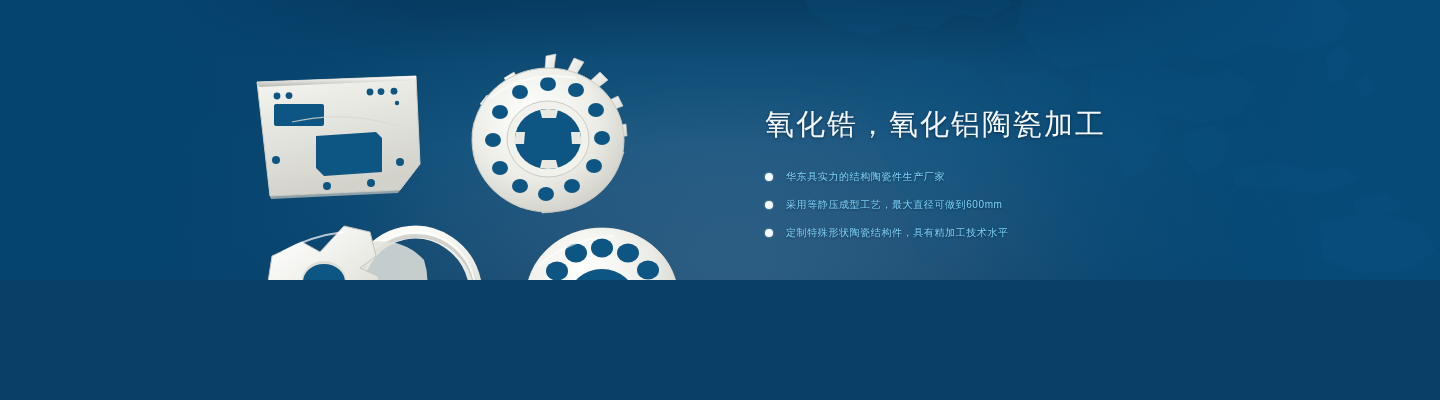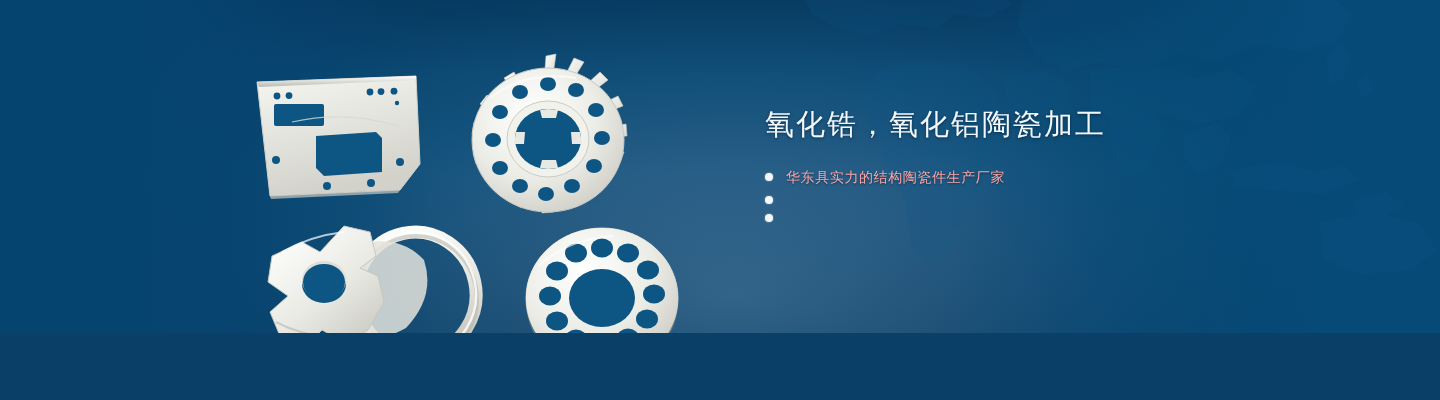--- a/index.html
+++ b/index.html
@@ -1,20 +1,20 @@
 <!DOCTYPE html>
 <html><head>
 <meta charset="utf-8">
 <style>
   html,body{margin:0;padding:0;background:#0a3f68;}
   *{box-sizing:border-box;}
 
   #banner{
     position:relative;
-    width:1440px;height:333px;
+    width:1440px;height:280px;
     overflow:hidden;
     font-family:"Liberation Sans","DejaVu Sans",sans-serif;
     background:#064470;
   }
 
   
   .bg-base{
     position:absolute;inset:0;
     background:
       radial-gradient(ellipse 760px 420px at 735px 300px, #3f7399 0%, #2c6189 26%, #12527c 55%, #094872 78%, #064470 100%);
@@ -45,22 +45,22 @@
     letter-spacing:2px;
     font-weight:400;
     line-height:40px;
     white-space:nowrap;
     text-shadow:0 1px 3px rgba(0,20,40,.55);
   }
   .bullets{list-style:none;margin:24px 0 0 0;padding:0;}
   .bullets li{
     display:flex;align-items:center;
     margin-bottom:10px;
-    color:#fca5a5;
-    font-size:14px;
+    color:#7dd3fc;
+    font-size:10px;
     letter-spacing:.6px;
     line-height:18px;
     white-space:nowrap;
     text-shadow:0 1px 2px rgba(0,16,34,.5);
   }
   .dot{
     flex:0 0 auto;
     width:8px;height:8px;border-radius:50%;
     background:#f4f8fb;
     margin-right:13px;
@@ -290,20 +290,22 @@
 
   <div class="copy">
     <div class="headline">氧化锆，氧化铝陶瓷加工</div>
     <ul class="bullets">
       <li>
         <span class="dot"></span>
         <span>华东具实力的结构陶瓷件生产厂家</span>
       </li>
       <li>
         <span class="dot"></span>
+        <span>采用等静压成型工艺，最大直径可做到600mm</span>
       </li>
       <li>
         <span class="dot"></span>
+        <span>定制特殊形状陶瓷结构件，具有精加工技术水平</span>
       </li>
     </ul>
   </div>
 
 </div>
 
 </body></html>

